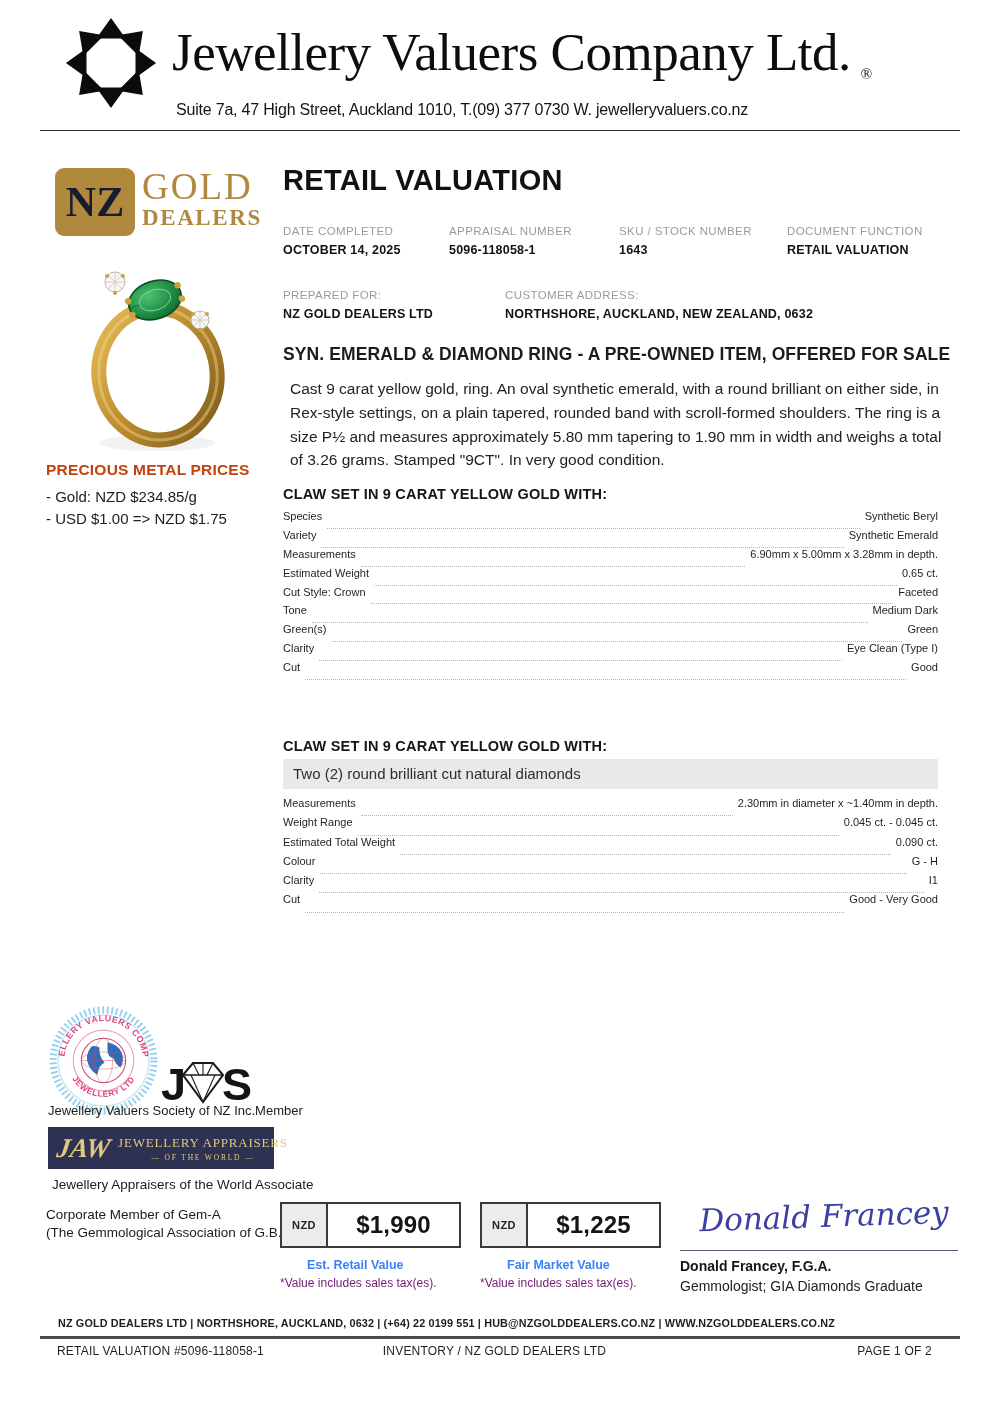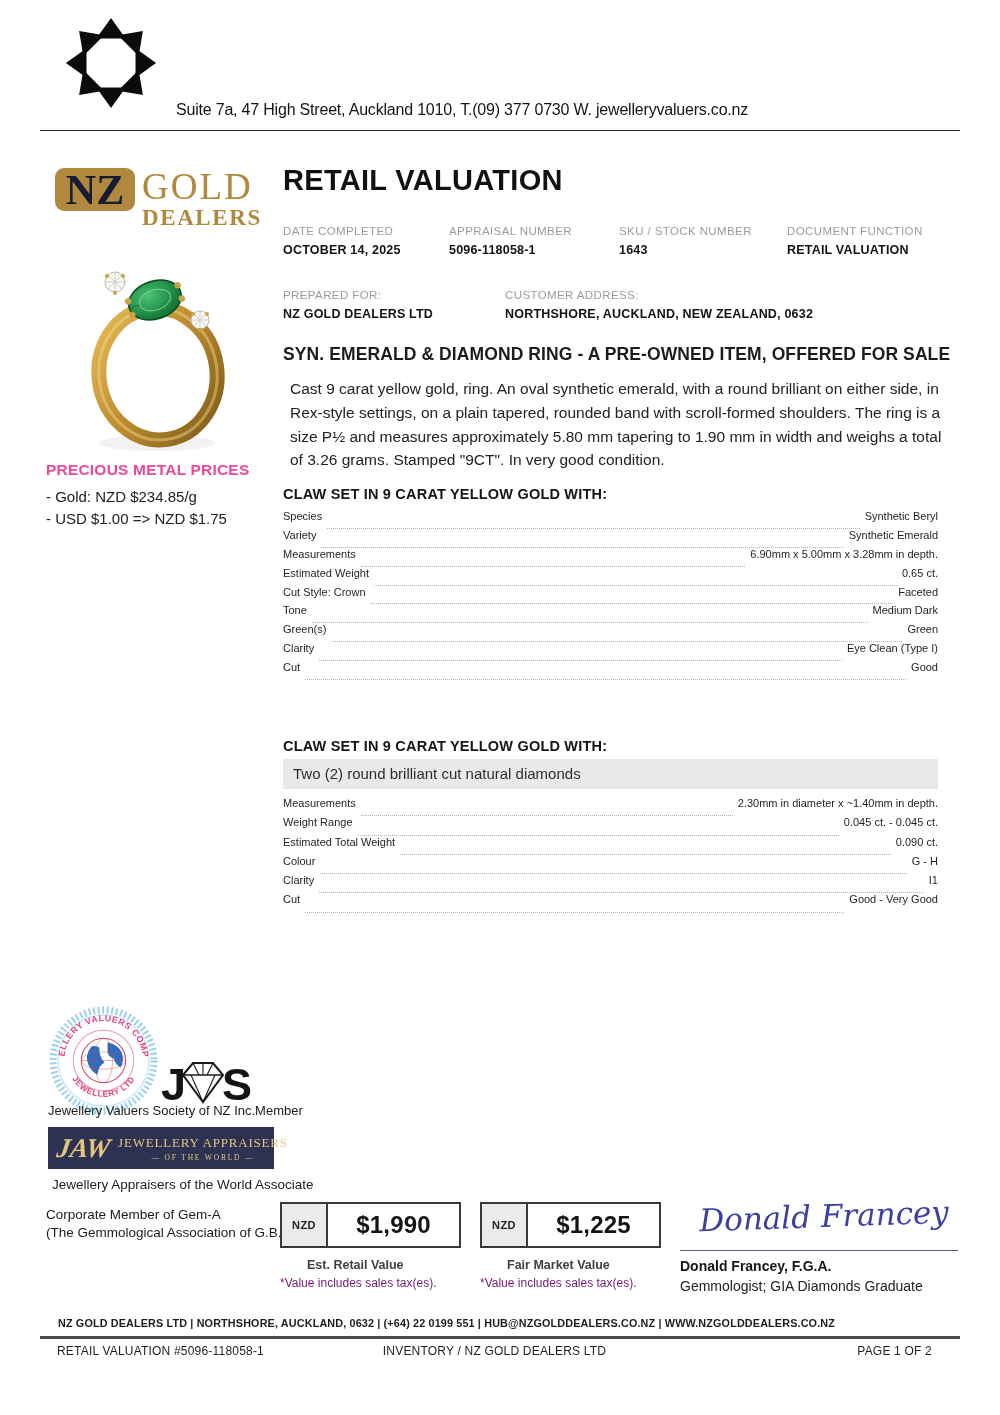--- a/index.html
+++ b/index.html
@@ -12,31 +12,31 @@
   .company-name { position:absolute; left:172px; top:22px; width:800px;
       font-family:"Liberation Serif", serif; font-size:53px; font-weight:400;
       color:#0d0d0d; white-space:nowrap; letter-spacing:-0.5px; }
   .company-name .rmark { font-size:15px; position:relative; top:9px; margin-left:10px; }
   .header-address { position:absolute; left:176px; top:101px; font-size:16px; font-weight:400;
       color:#141414; letter-spacing:-0.2px; white-space:nowrap; }
   .header-rule { position:absolute; left:40px; top:130px; width:920px; height:0; border-top:1.5px solid #2c2c2c; }
 
   
   .nzgold { position:absolute; left:55px; top:168px; display:flex; align-items:flex-start; }
-  .nz-badge { background:#b1893e; border-radius:9px; width:80px; height:43px;
+  .nz-badge { background:#b1893e; border-radius:9px; width:80px; height:68px;
       display:flex; align-items:center; justify-content:center;
       font-family:"Liberation Serif", serif; font-weight:700; font-size:42px; color:#181c30; }
   .nz-words { margin-left:7px; font-family:"Liberation Serif", serif; color:#b1893e; line-height:1; }
   .nz-words .w1 { font-size:37px; font-weight:400; letter-spacing:2px; }
   .nz-words .w2 { font-size:23px; font-weight:700; letter-spacing:1.6px; margin-top:1px; }
 
   .ring-photo { position:absolute; left:55px; top:238px; width:200px; height:222px; }
 
   .metal-prices { position:absolute; left:46px; top:461px; width:230px; }
-  .metal-prices h3 { font-size:15.5px; font-weight:700; letter-spacing:0.2px; color:#ec4899; margin-bottom:7px; }
+  .metal-prices h3 { font-size:15.5px; font-weight:700; letter-spacing:0.2px; color:#c2410c; margin-bottom:7px; }
   .metal-prices div { font-size:15px; color:#222; line-height:22px; }
 
   
   .doc-title { position:absolute; left:283px; top:164px; font-size:29px; font-weight:800;
       letter-spacing:0.3px; color:#111; }
 
   .meta-row { position:absolute; left:283px; top:225px; display:grid;
       grid-template-columns:166px 170px 168px auto; width:660px; }
   .meta-row2 { position:absolute; left:283px; top:289px; display:grid;
       grid-template-columns:222px auto; width:660px; }
@@ -80,21 +80,21 @@
 
   
   .value-box { position:absolute; top:1202px; width:181px; height:46px;
       border:2px solid #3a3a3a; display:flex; background:#fff; }
   .vb1 { left:280px; } .vb2 { left:480px; }
   .value-box .cur { width:46px; background:#ececec; border-right:2px solid #3a3a3a;
       display:flex; align-items:center; justify-content:center;
       font-size:11px; font-weight:700; letter-spacing:0.4px; color:#222; }
   .value-box .amt { flex:1; display:flex; align-items:center; justify-content:center;
       font-size:24px; font-weight:700; color:#141414; letter-spacing:0.2px; }
-  .vb-label { position:absolute; top:1258px; font-size:12.5px; font-weight:700; color:#404040;padding-left:27px; }
+  .vb-label { position:absolute; top:1258px; font-size:12.5px; font-weight:700; color:#3b82f6;padding-left:27px; }
   .vb-note { position:absolute; top:1276px; font-size:12px; color:#701a75; }
   .vbl1,.vbn1 { left:280px; } .vbl2,.vbn2 { left:480px; }
 
   
   .sig-script { position:absolute; left:688px; top:1198px; width:272px; text-align:center;
       font-family:"DejaVu Serif", serif; font-style:italic; font-size:31px; color:#3c40a0;
       transform:rotate(-2deg); white-space:nowrap; }
   .sig-line { position:absolute; left:680px; top:1250px; width:278px; border-top:1.4px solid #5a5e78; }
   .sig-name { position:absolute; left:680px; top:1258px; font-size:14px; font-weight:700; color:#161616; }
   .sig-title { position:absolute; left:680px; top:1278px; font-size:14px; color:#222; }
@@ -133,20 +133,21 @@
           <path d="M0,-46 L15,-25 L-15,-25 Z"></path>
         </g>
       <g transform="rotate(270)">
           <path d="M0,-46 L15,-25 L-15,-25 Z"></path>
         </g>
       <g transform="rotate(315)">
           <path d="M0,-46 L15,-25 L-15,-25 Z"></path>
         </g>
     </g>
   </svg>
+  <div class="company-name"><span>Jewellery Valuers Company Ltd.</span><span class="rmark">®</span></div>
   <div class="header-address">Suite 7a, 47 High Street, Auckland 1010, T.(09) 377 0730  W. jewelleryvaluers.co.nz</div>
   <div class="header-rule"></div>
 
   <div class="nzgold">
     <div class="nz-badge">NZ</div>
     <div class="nz-words">
       <div class="w1">GOLD</div>
       <div class="w2">DEALERS</div>
     </div>
   </div>

